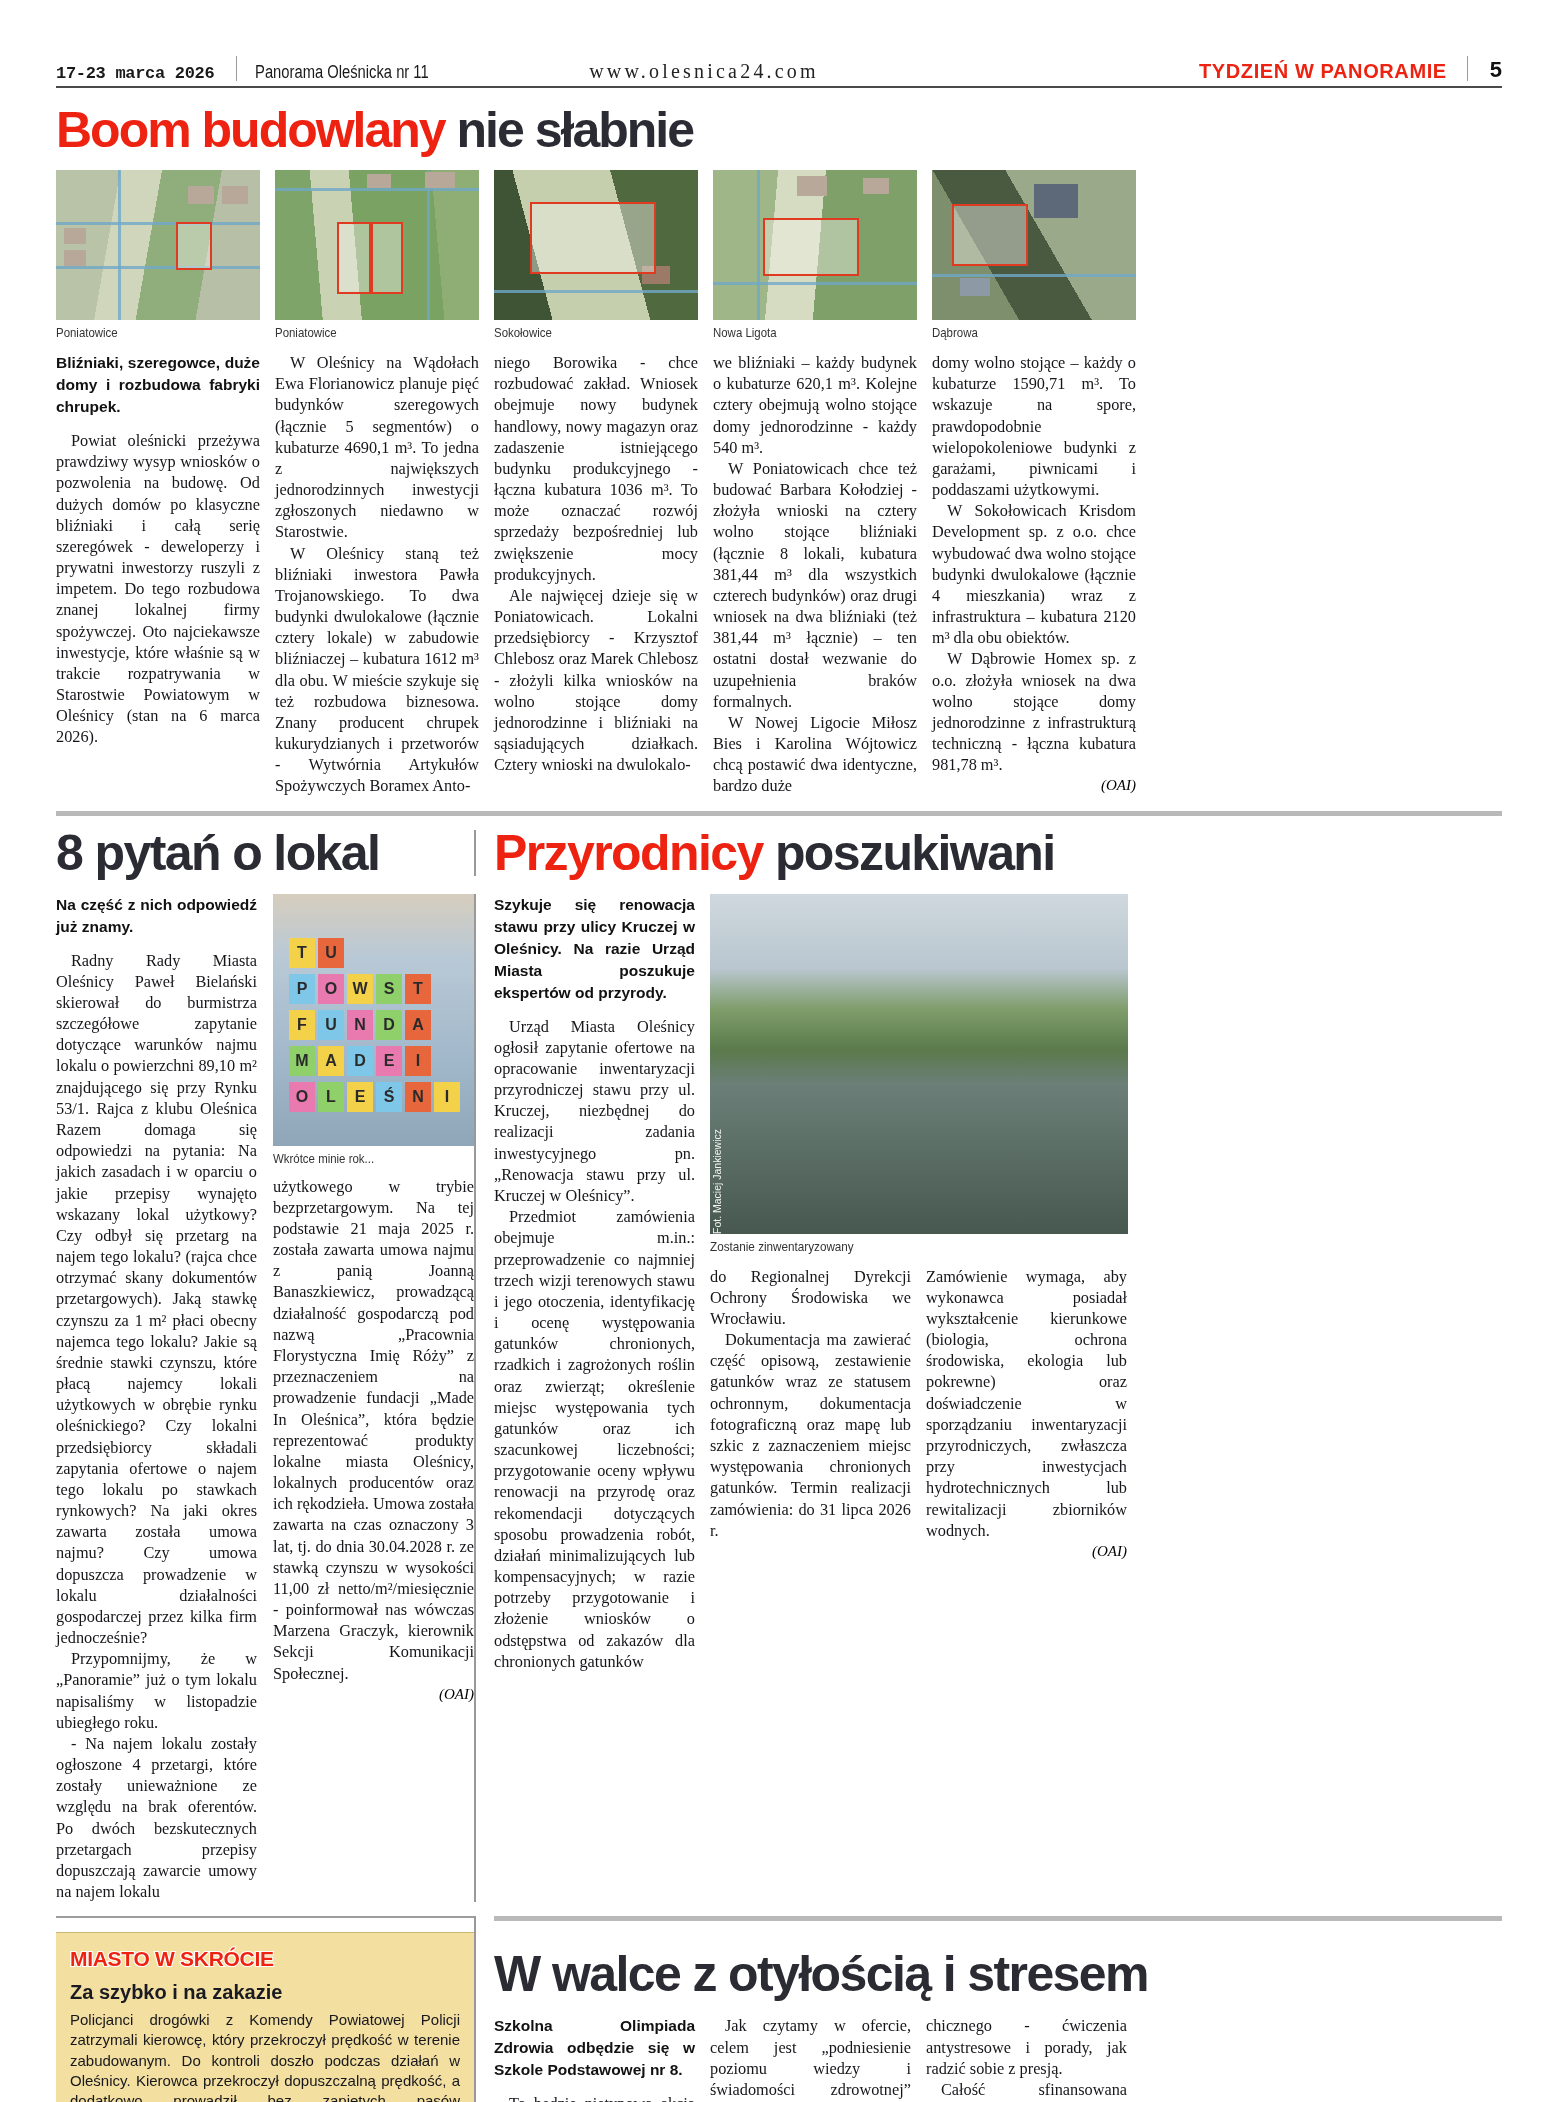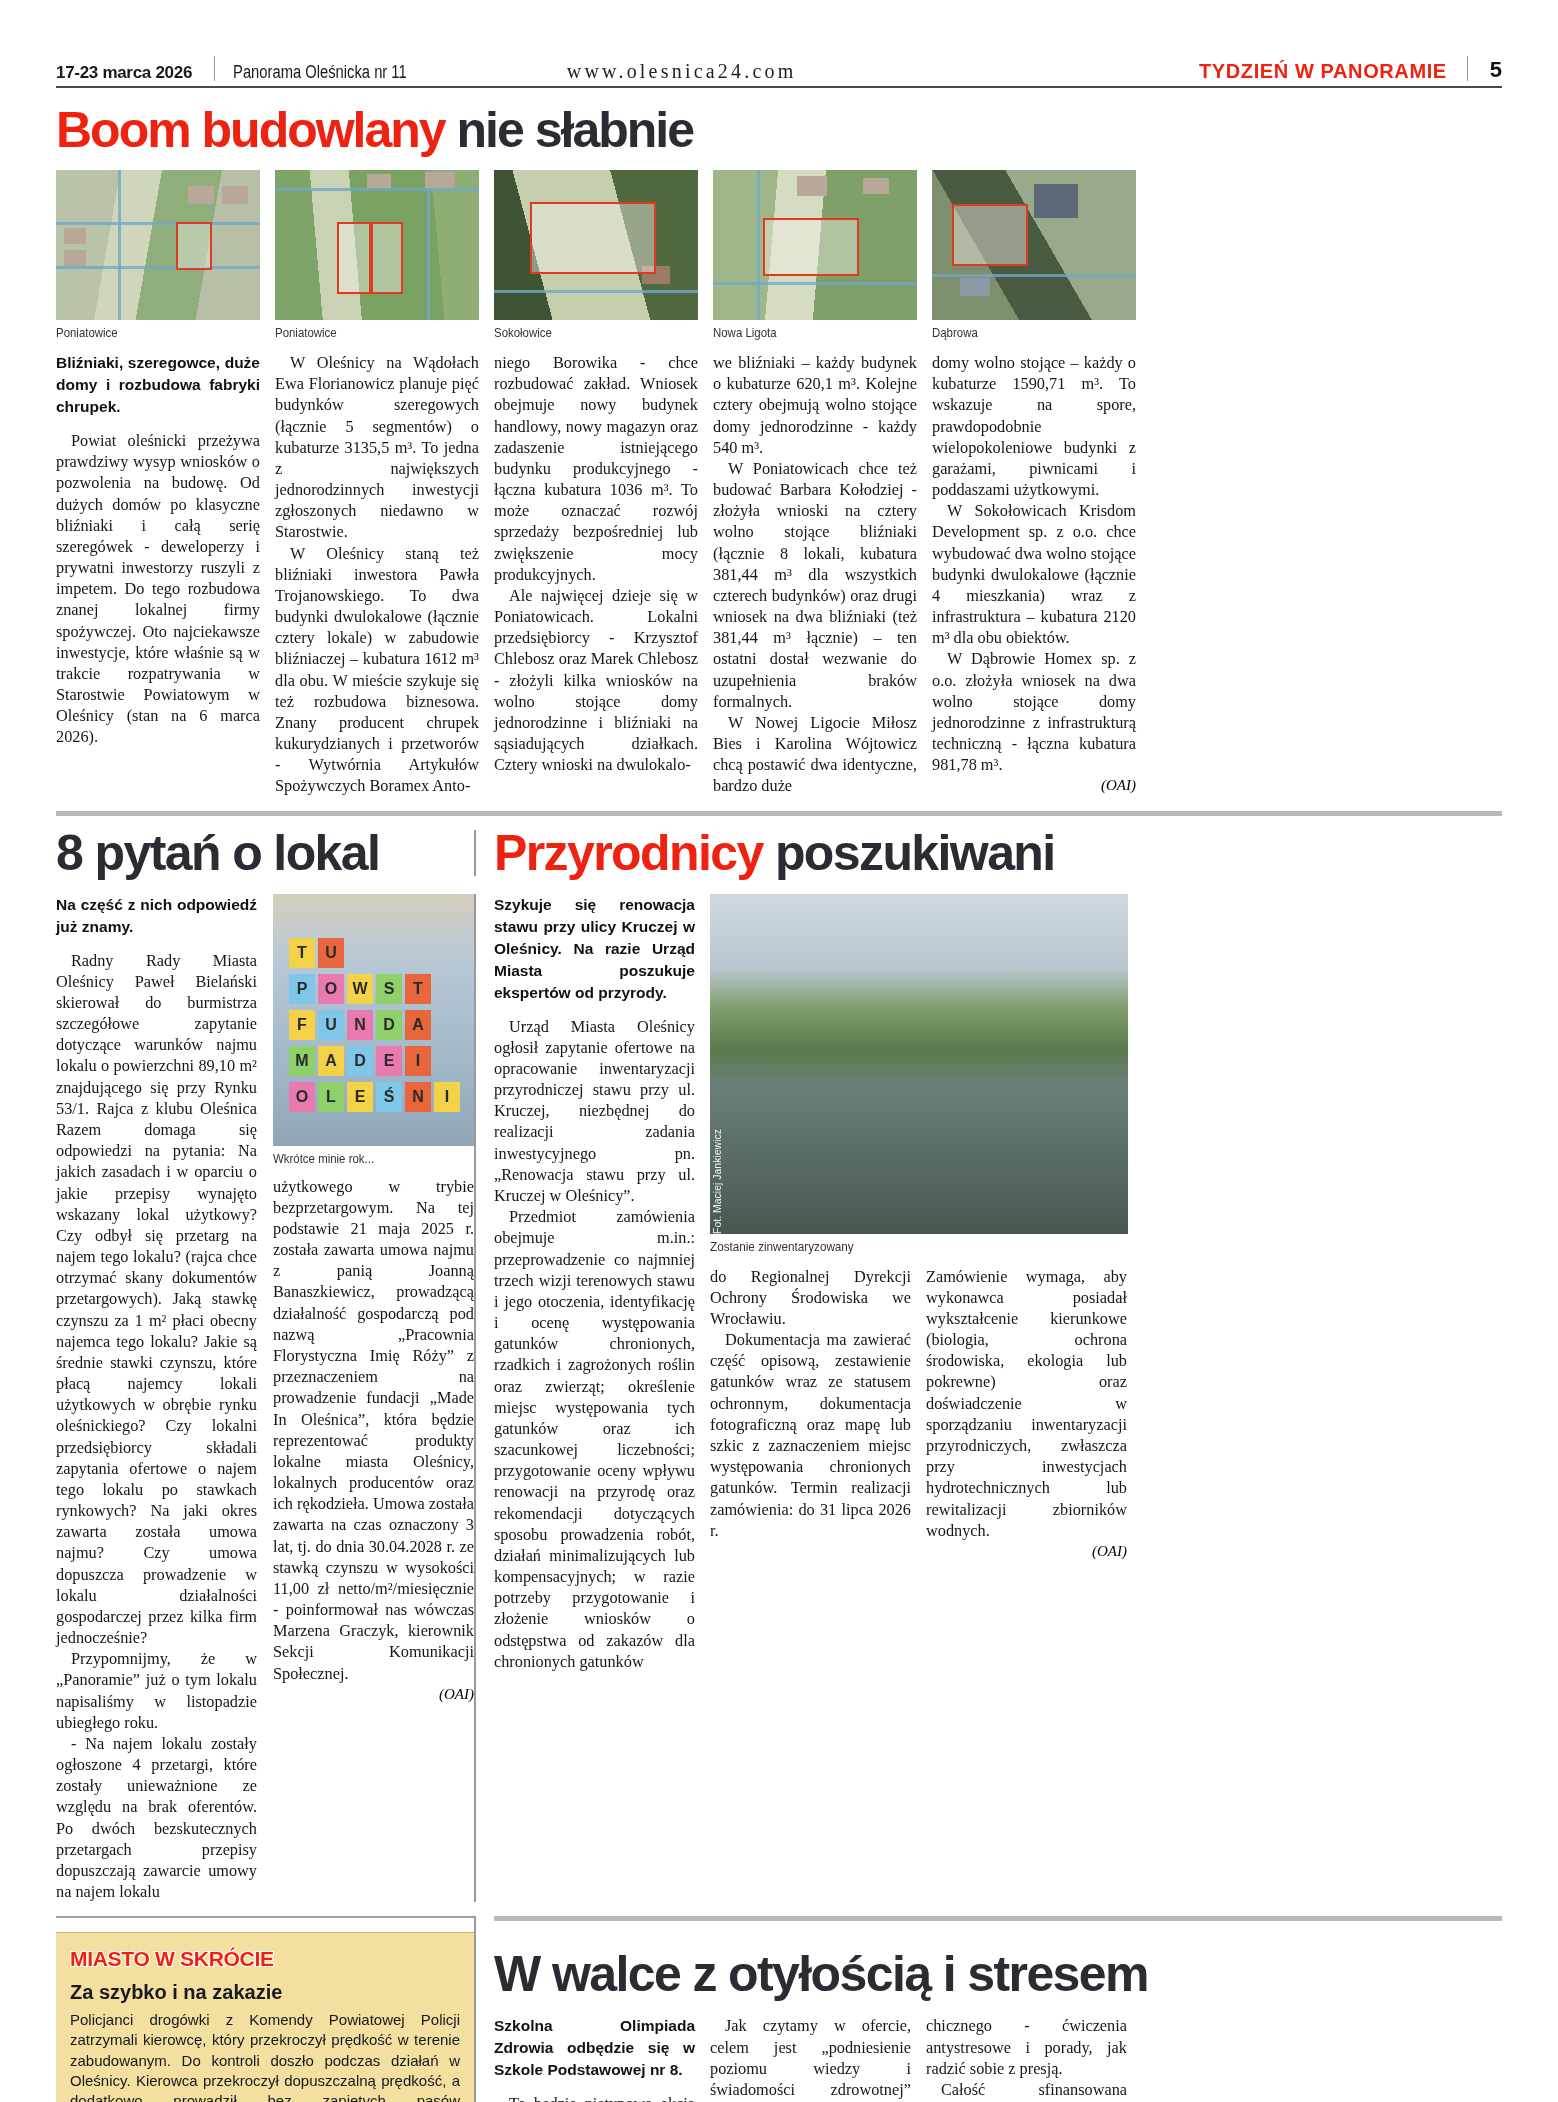--- a/index.html
+++ b/index.html
@@ -16,21 +16,21 @@
   }
 
   
   .masthead {
     display: flex; align-items: flex-end;
     height: 34px;
     border-bottom: 2px solid #4a4a4a;
     padding-bottom: 3px;
   }
   .mh-date {
-    font-family: Liberation Sans, sans-serif;
+    font-family: Liberation Mono, monospace;
     font-weight: 700; font-size: 17px; color: #1a1a1a;
     letter-spacing: -0.3px;
     padding-right: 22px;
   }
   .mh-sep { width: 1px; background: #9a9a9a; align-self: stretch; margin: 2px 0; }
   .mh-paper {
     font-family: "Liberation Sans", sans-serif;
     font-size: 18px; color: #1a1a1a;
     padding-left: 22px;
     transform: scaleX(0.82); transform-origin: left bottom;
@@ -314,21 +314,21 @@
     </div>
 
   </div>
 
   <div class="art1">
     <div class="col">
       <div class="lead">Bliźniaki, szeregowce, duże domy i rozbudowa fabryki chrupek.</div>
       <p class="body">Powiat oleśnicki przeżywa prawdziwy wysyp wniosków o pozwolenia na budowę. Od dużych domów po klasyczne bliźniaki i całą serię szeregówek - deweloperzy i prywatni inwestorzy ruszyli z impetem. Do tego rozbudowa znanej lokalnej firmy spożywczej. Oto najciekawsze inwestycje, które właśnie są w trakcie rozpatrywania w Starostwie Powiatowym w Oleśnicy (stan na 6 marca 2026).</p>
     </div>
     <div class="col">
-      <p class="body">W Oleśnicy na Wądołach Ewa Florianowicz planuje pięć budynków szeregowych (łącznie 5 segmentów) o kubaturze 3135,5 m³. To jedna z największych jednorodzinnych inwestycji zgłoszonych niedawno w Starostwie.</p>
+      <p class="body">W Oleśnicy na Wądołach Ewa Florianowicz planuje pięć budynków szeregowych (łącznie 5 segmentów) o kubaturze 4690,1 m³. To jedna z największych jednorodzinnych inwestycji zgłoszonych niedawno w Starostwie.</p>
       <p class="body">W Oleśnicy staną też bliźniaki inwestora Pawła Trojanowskiego. To dwa budynki dwulokalowe (łącznie cztery lokale) w zabudowie bliźniaczej – kubatura 1612 m³ dla obu. W mieście szykuje się też rozbudowa biznesowa. Znany producent chrupek kukurydzianych i przetworów - Wytwórnia Artykułów Spożywczych Boramex Anto-</p>
     </div>
     <div class="col">
       <p class="body noind">niego Borowika - chce rozbudować zakład. Wniosek obejmuje nowy budynek handlowy, nowy magazyn oraz zadaszenie istniejącego budynku produkcyjnego - łączna kubatura 1036 m³. To może oznaczać rozwój sprzedaży bezpośredniej lub zwiększenie mocy produkcyjnych.</p>
       <p class="body">Ale najwięcej dzieje się w Poniatowicach. Lokalni przedsiębiorcy - Krzysztof Chlebosz oraz Marek Chlebosz - złożyli kilka wniosków na wolno stojące domy jednorodzinne i bliźniaki na sąsiadujących działkach. Cztery wnioski na dwulokalo-</p>
     </div>
     <div class="col">
       <p class="body noind">we bliźniaki – każdy budynek o kubaturze 620,1 m³. Kolejne cztery obejmują wolno stojące domy jednorodzinne - każdy 540 m³.</p>
       <p class="body">W Poniatowicach chce też budować Barbara Kołodziej - złożyła wnioski na cztery wolno stojące bliźniaki (łącznie 8 lokali, kubatura 381,44 m³ dla wszystkich czterech budynków) oraz drugi wniosek na dwa bliźniaki (też 381,44 m³ łącznie) – ten ostatni dostał wezwanie do uzupełnienia braków formalnych.</p>
       <p class="body">W Nowej Ligocie Miłosz Bies i Karolina Wójtowicz chcą postawić dwa identyczne, bardzo duże</p>

